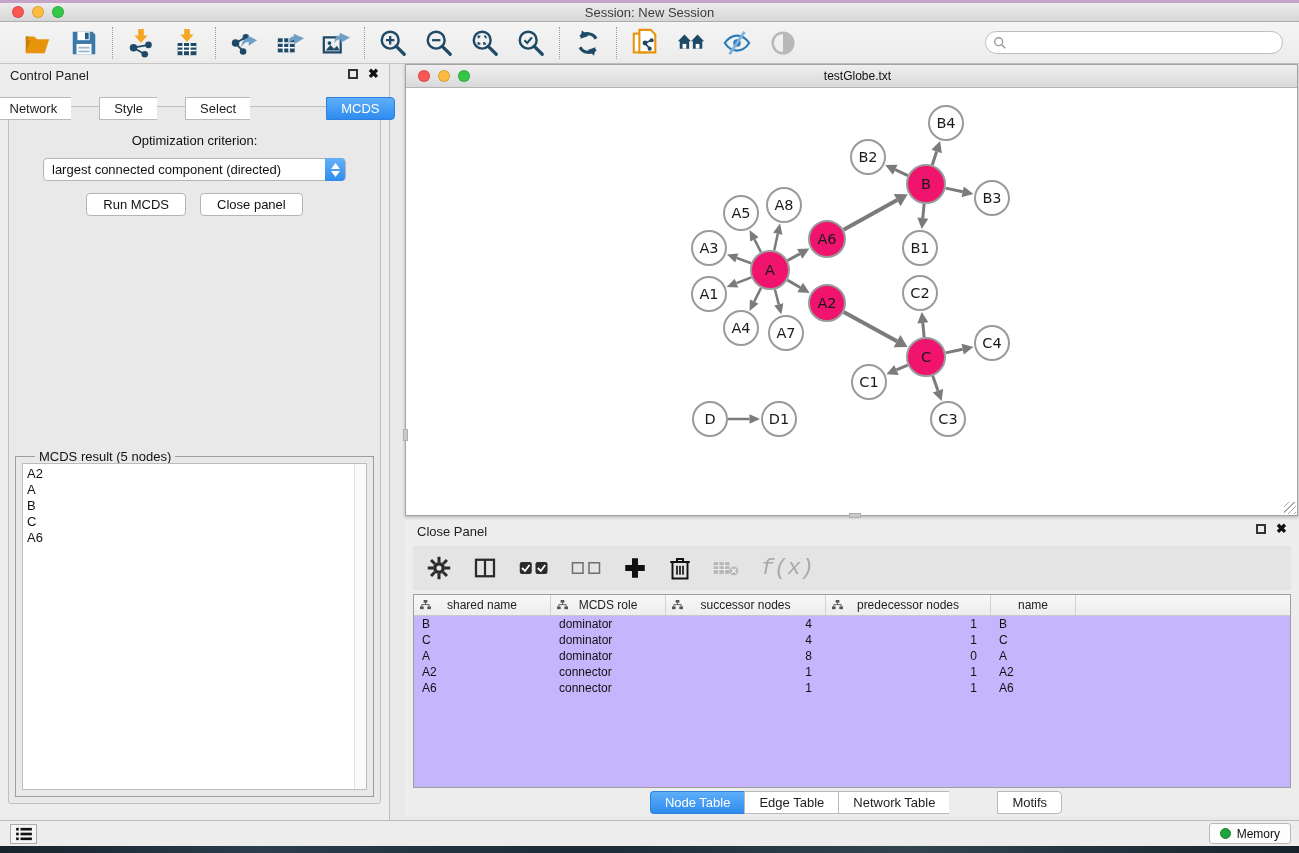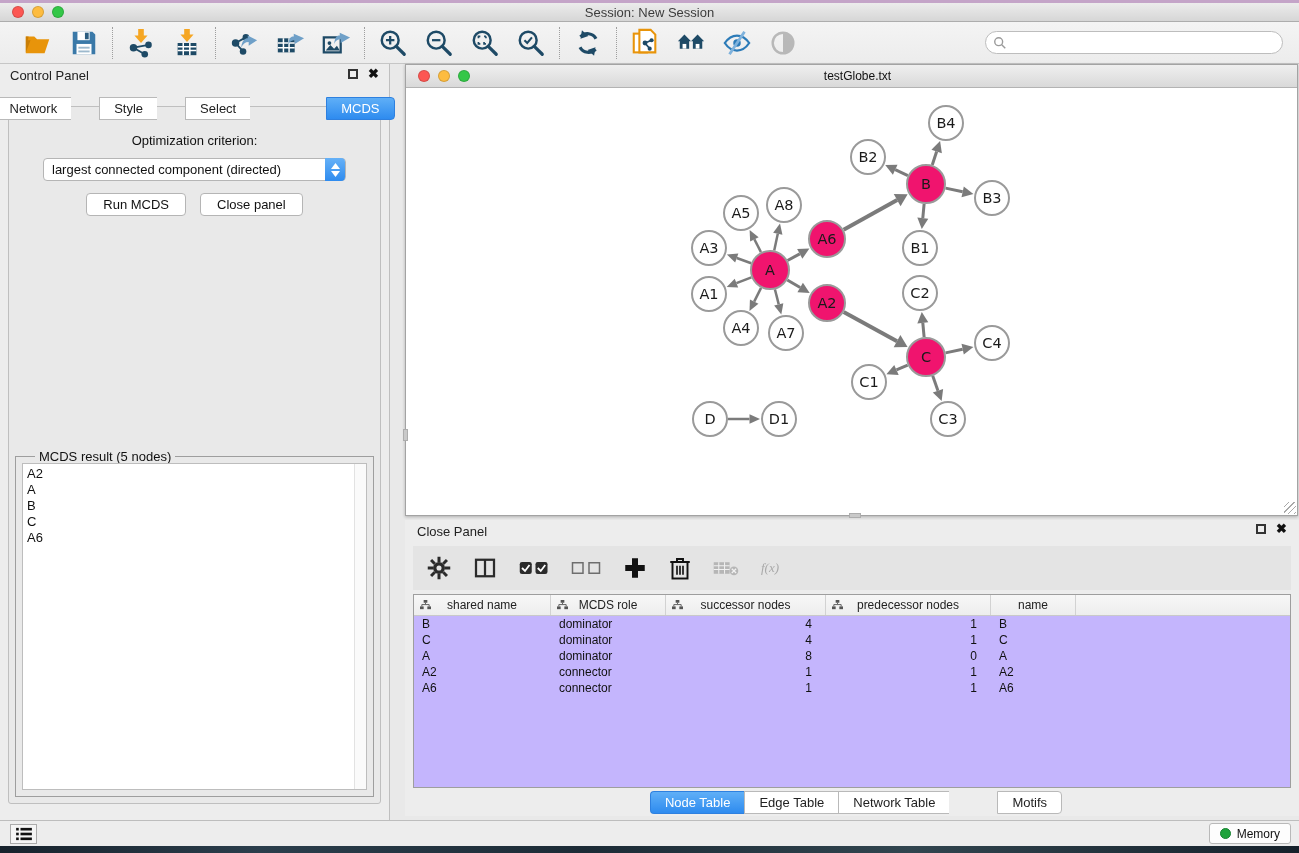--- a/index.html
+++ b/index.html
@@ -79,21 +79,21 @@
     background:
       linear-gradient(135deg, transparent 50%, transparent 50%),
       repeating-linear-gradient(135deg, transparent 0 3px, #A9A9A9 3px 4px); }
 
   
   .table-panel { position:absolute; left:405px; top:520px; width:894px; height:296px; background:#EDEDED; }
   .tp-header { position:absolute; top:4px; left:12px; font-size:13px; color:#222; }
   .tp-toolbar { position:absolute; top:26px; left:8px; right:8px; height:44px; background:#E4E4E4;
     display:flex; align-items:center; gap:22px; padding:0 14px; }
   .tpi { display:flex; align-items:center; justify-content:center; cursor:pointer; }
-  .fx { font-family:Liberation Serif, serif; font-style:italic; font-size:13px; color:#A9A9A9; }
+  .fx { font-family:Liberation Mono, monospace; font-style:italic; font-size:22px; color:#A9A9A9; }
   .data-table { position:absolute; top:74px; left:8px; right:8px; bottom:28px; background:#c4b5fd;
     border:1px solid #9E9E9E; overflow:hidden; font-size:12px; }
   .dt-headrow { display:flex; height:21px; background:linear-gradient(#F7F7F7,#EDEDED);
     border-bottom:1px solid #C9C9C9; }
   .dt-hcell { display:flex; align-items:center; justify-content:center; gap:5px;
     border-right:1px solid #D2D2D2; color:#222; cursor:pointer; position:relative; }
   .dt-hcell .hic { position:absolute; left:6px; top:5px; }
   .dt-row { display:flex; height:16px; line-height:16px; color:#111; cursor:default; }
   .dt-cell { padding:0 8px; white-space:nowrap; overflow:hidden; }
   .dt-cell.num { text-align:right; padding-right:14px; }

